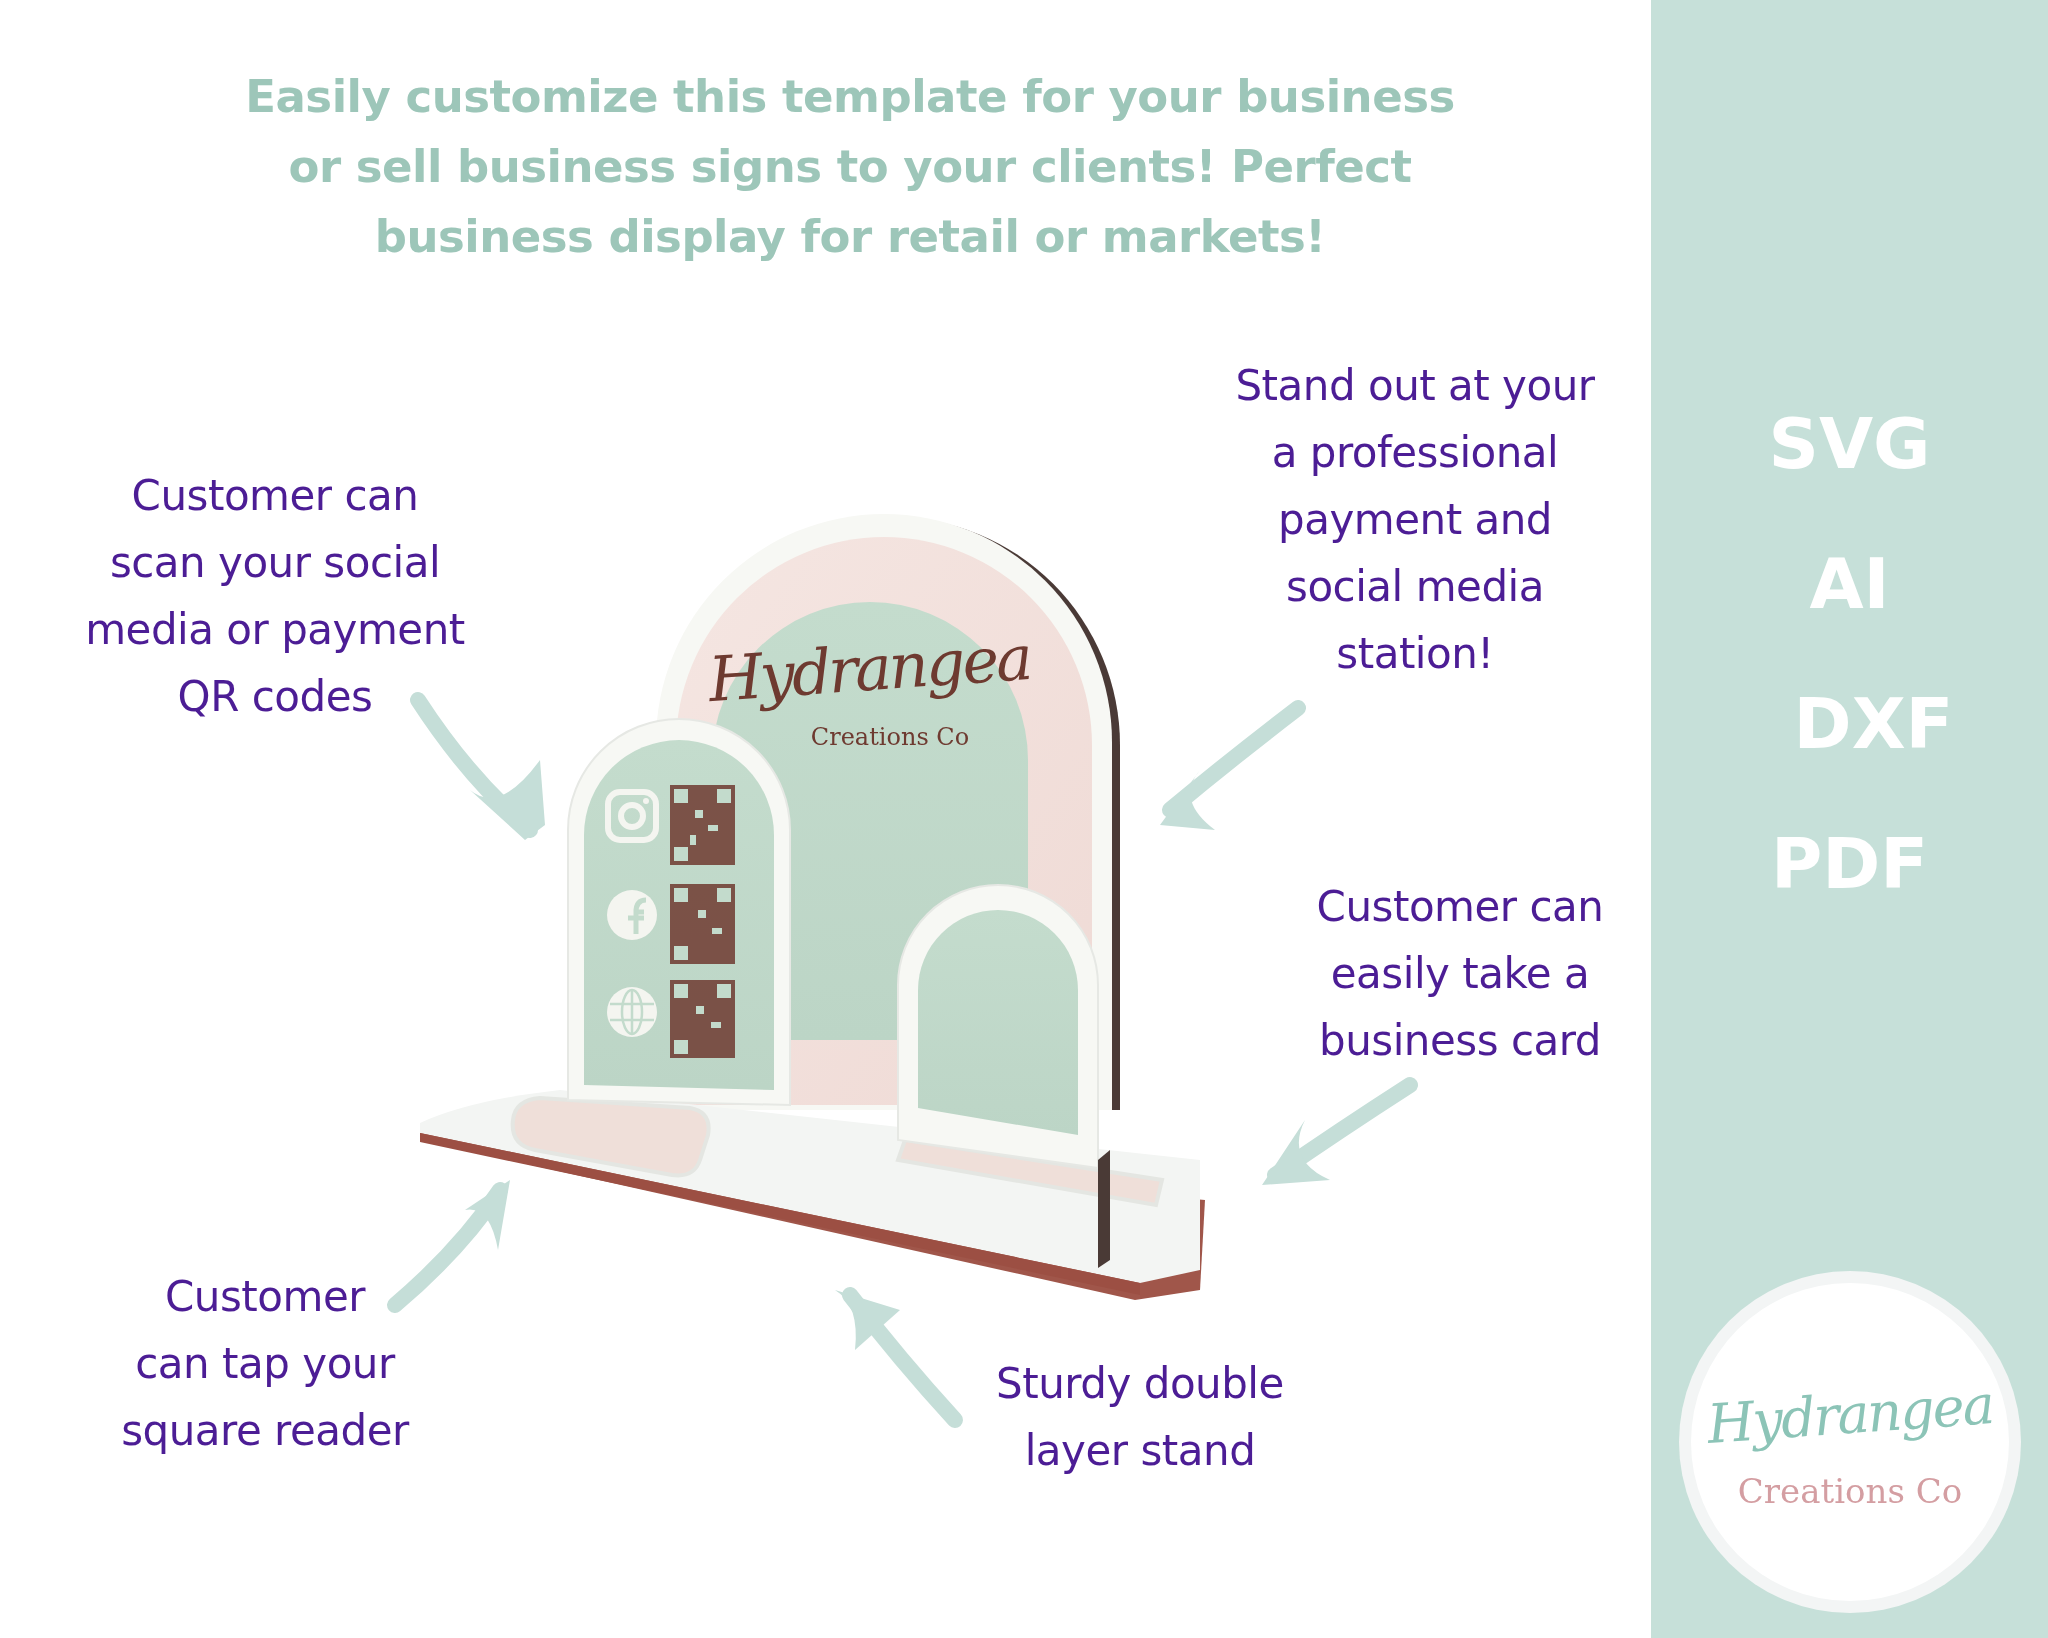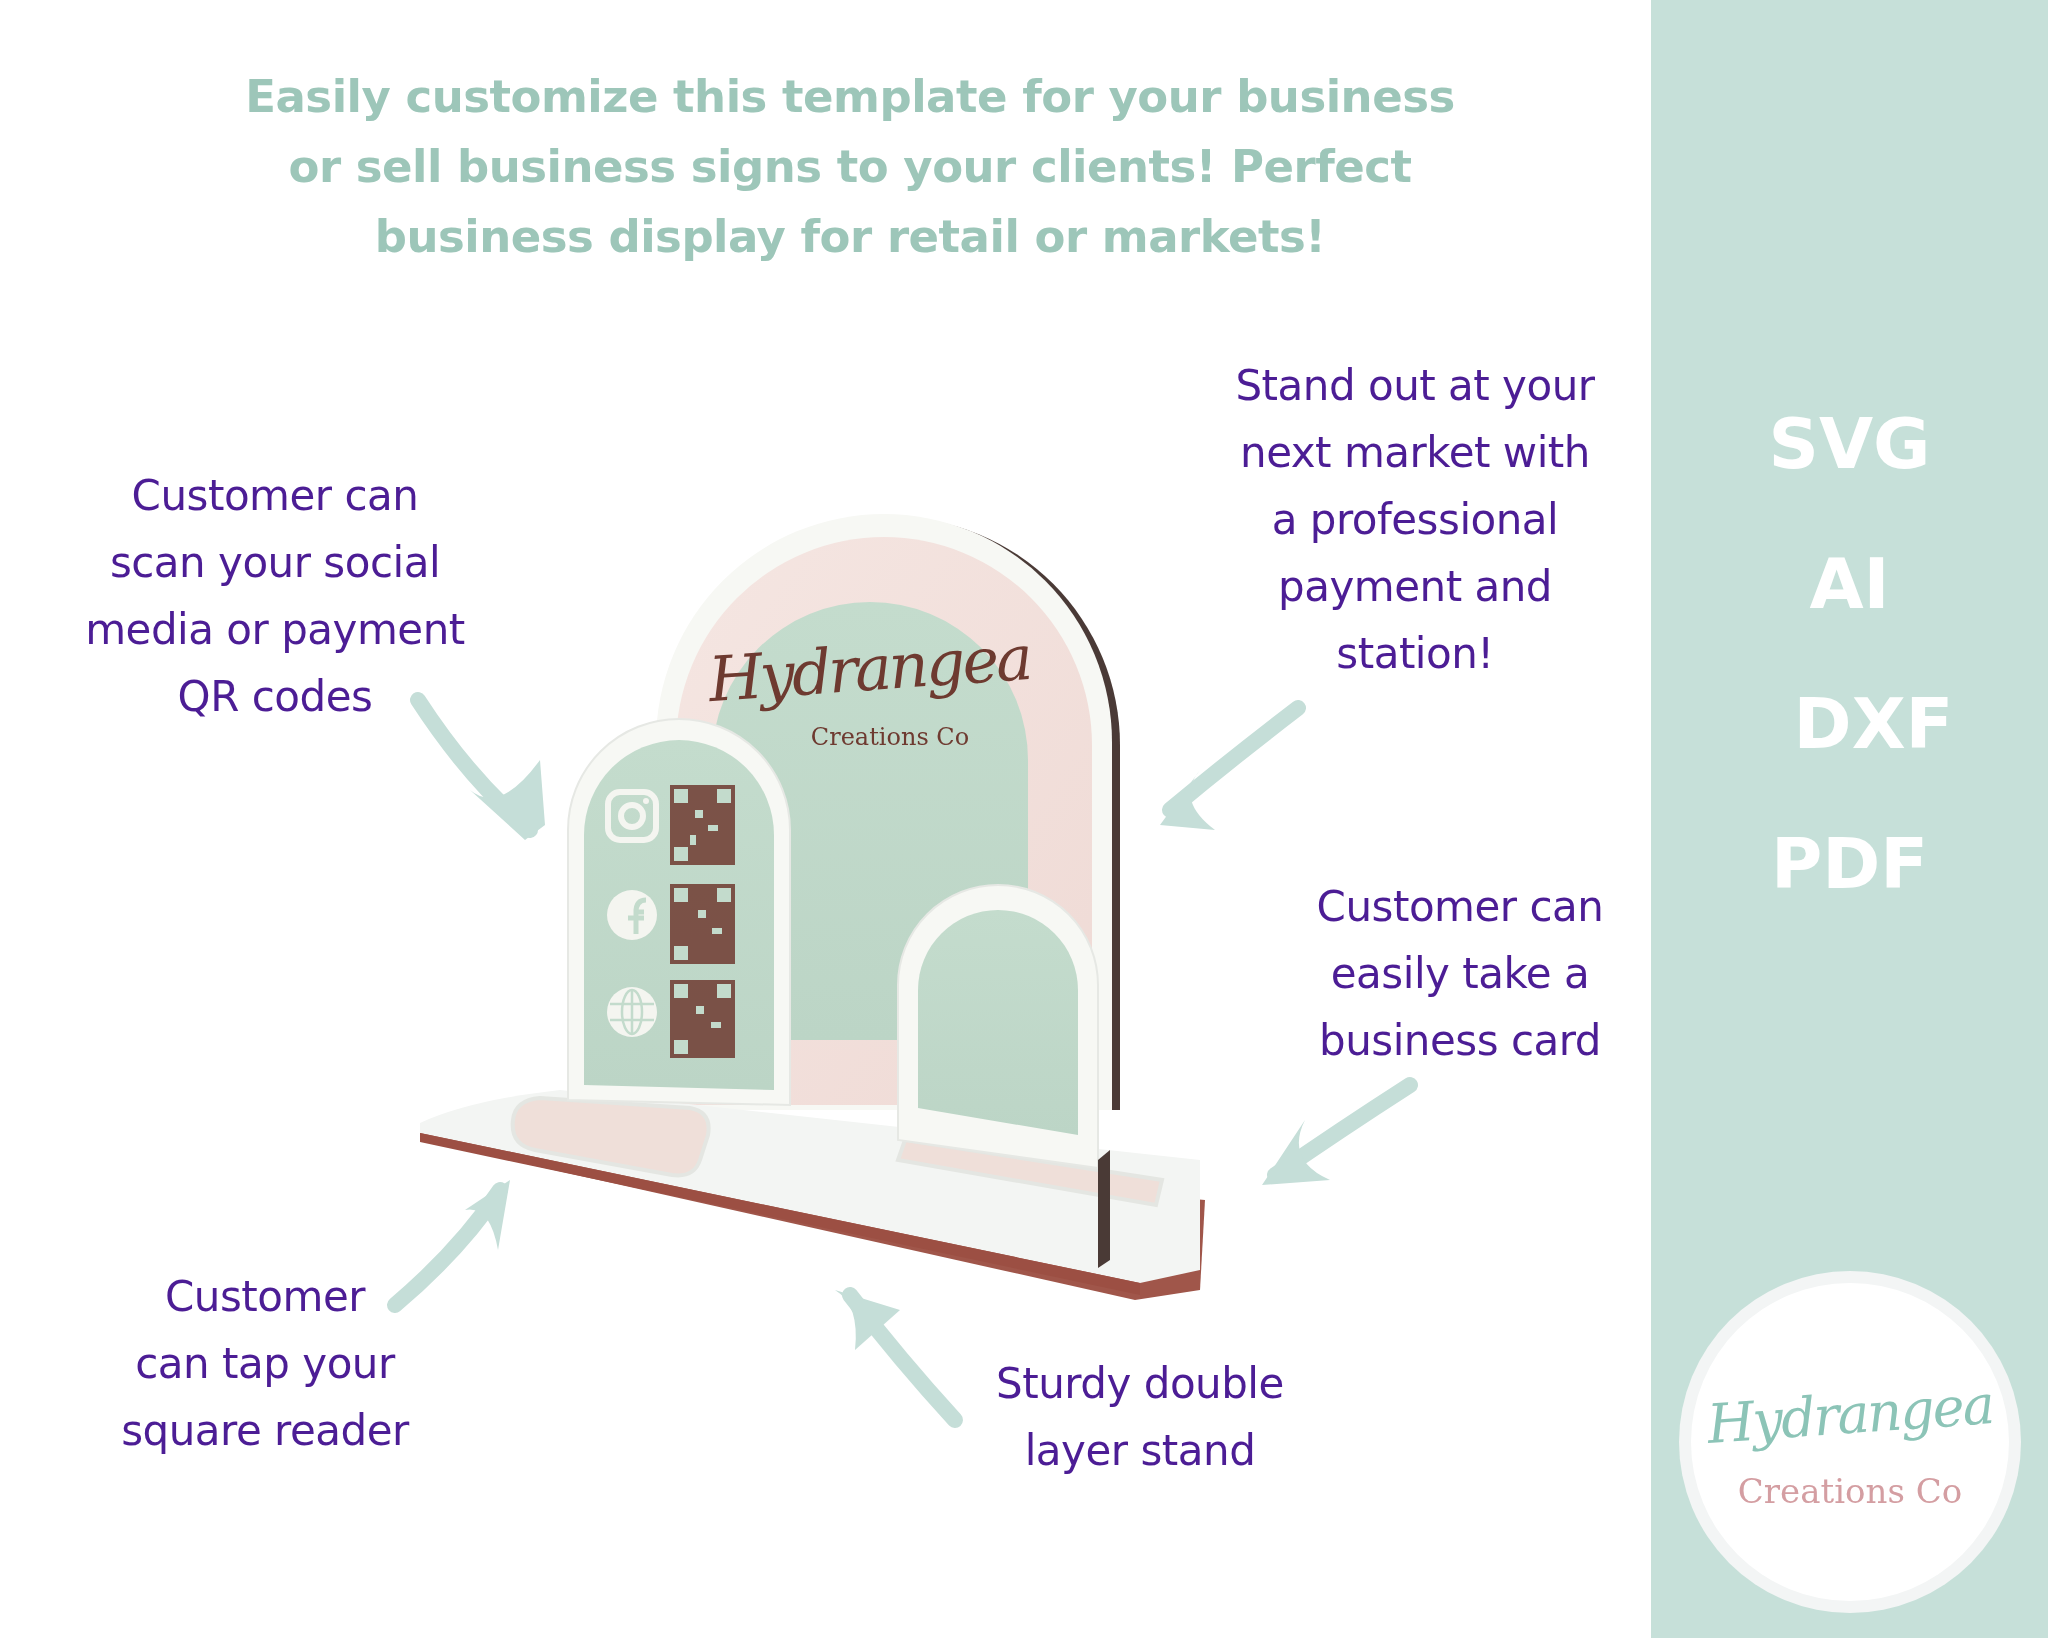--- a/index.html
+++ b/index.html
@@ -166,23 +166,23 @@
 
   <div class="callout" style="left:60px; top:462px; width:430px;">
     <span>Customer can</span>
     <span>scan your social</span>
     <span>media or payment</span>
     <span>QR codes</span>
   </div>
 
   <div class="callout" style="left:1205px; top:352px; width:420px;">
     <span>Stand out at your</span>
-    <span>next market with</span>
     <span>a professional</span>
     <span>payment and</span>
+    <span>social media</span>
     <span>station!</span>
   </div>
 
   <div class="callout" style="left:1290px; top:873px; width:340px;">
     <span>Customer can</span>
     <span>easily take a</span>
     <span>business card</span>
   </div>
 
   <div class="callout" style="left:95px; top:1263px; width:340px;">

